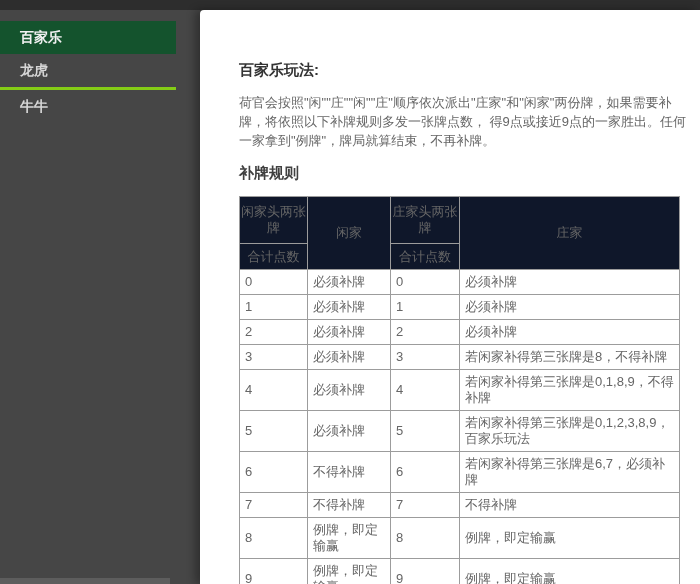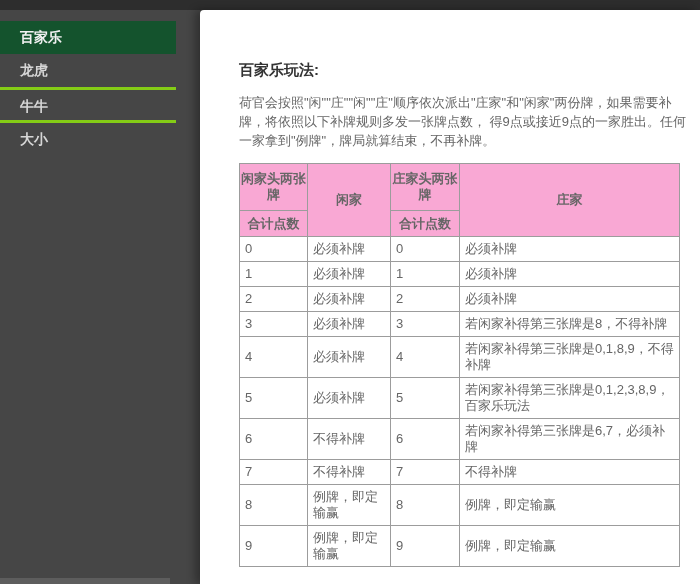--- a/index.html
+++ b/index.html
@@ -78,22 +78,22 @@
   }
   table.rules th, table.rules td {
     border:1px solid #9c9c9c;
     font-size:13px;
     color:#666666;
     line-height:16px;
     vertical-align:middle;
     word-break:break-all;
   }
   table.rules th {
-    background:#f9a8d4;
-    font-weight:bold;
+    background:#0f172a;
+    font-weight:normal;
     text-align:center;
     padding:4px 1px;
   }
   table.rules thead tr:first-child th { height:38px; }
   table.rules thead tr:last-child  th { height:17px; }
   table.rules td {
     text-align:left;
     padding:4px 5px;
     background:#ffffff;
   }
@@ -101,28 +101,28 @@
 </head>
 <body>
 
 <div class="top-bar"></div>
 
 <aside class="sidebar">
   <nav class="side-nav">
       <div class="side-item active">百家乐</div>
       <div class="side-item">龙虎</div>
       <div class="side-item">牛牛</div>
-      <div class="side-item">大小</div>
     </nav>
   <div class="scroll-strip"></div>
 </aside>
 
 <main class="content-panel">
   <h2 class="page-title">百家乐玩法:</h2>
   <p class="intro">荷官会按照"闲""庄""闲""庄"顺序依次派出"庄家"和"闲家"两份牌，如果需要补牌，将依照以下补牌规则多发一张牌点数， 得9点或接近9点的一家胜出。任何一家拿到"例牌"，牌局就算结束，不再补牌。</p>
+  <h3 class="rules-heading">补牌规则</h3>
 
   <table class="rules">
     <colgroup>
       <col style="width:68px">
       <col style="width:83px">
       <col style="width:69px">
       <col style="width:220px">
     </colgroup>
     <thead>
       <tr>

